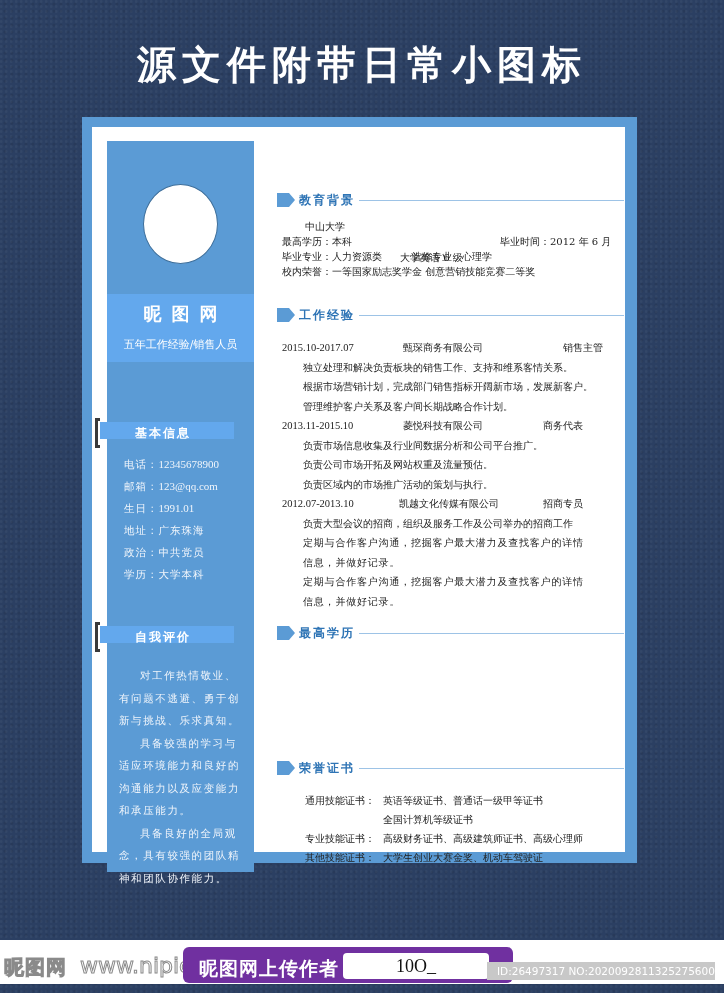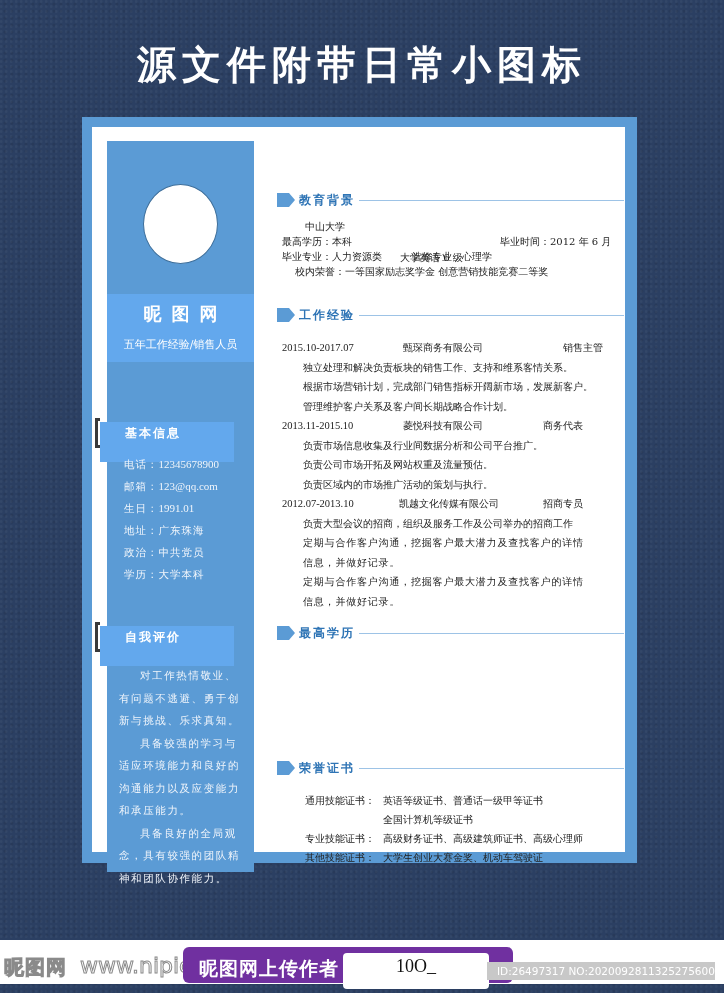--- a/index.html
+++ b/index.html
@@ -41,23 +41,23 @@
     }
     .name {
       position: absolute; left: 107px; top: 302px; width: 147px; text-align: center;
       color: #fff; font-size: 18px; font-weight: bold; letter-spacing: 10px; padding-left: 10px;
     }
     .subtitle {
       position: absolute; left: 107px; top: 337px; width: 147px; text-align: center;
       color: #fff; font-size: 11px;
     }
     .side-head {
-      position: absolute; left: 100px; width: 134px; height: 40px;
+      position: absolute; left: 100px; width: 134px; height: 17px;
       background: #63a8ed; color: #fff; font-size: 12px; font-weight: bold;
-      line-height: 22px; padding-left: 25px; letter-spacing: 2px;
+      line-height: 22px; padding-left: 35px; letter-spacing: 2px;
     }
     .side-head .bracket {
       position: absolute; left: -5px; top: -4px; width: 5px; height: 30px;
       border: 3px solid #3a3a3a; border-right: none;
     }
     .info-list { position: absolute; left: 124px; top: 456px; color: #f0f5fb; font-size: 10.5px; }
     .info-row { height: 22px; line-height: 16px; white-space: nowrap; }
     .info-row .lbl { letter-spacing: 1px; }
     .info-row .val { font-family: "Liberation Serif", serif; font-size: 11px; margin-top: 38px; }
     .self-eval {
@@ -108,21 +108,21 @@
     }
     .uploader-box {
       position: absolute; left: 183px; top: 947px; width: 330px; height: 36px;
       background: #7030a0; border-radius: 6px;
     }
     .uploader-label {
       position: absolute; left: 199px; top: 956px; color: #fff;
       font-size: 19px; font-weight: bold; letter-spacing: 1px;
     }
     .uploader-name {
-      position: absolute; left: 343px; top: 953px; width: 146px; height: 36px;
+      position: absolute; left: 343px; top: 953px; width: 146px; height: 26px;
       background: #fff; border-radius: 4px; text-align: center;
       font-family: "Liberation Serif", serif; font-size: 18px; line-height: 26px; color: #111;
     }
     .id-strip {
       position: absolute; left: 487px; top: 962px; width: 228px; height: 18px;
       background: #c8c8c8; color: #fff; font-family: "DejaVu Sans", sans-serif;
       font-size: 10.5px; line-height: 18px; padding-left: 10px; white-space: nowrap;
     }
   </style>
 </head>
@@ -178,21 +178,21 @@
     <div class="exp-row" style="height:15px;">
       <span style="left:5px;">最高学历：本科</span>
       <span style="left:123px;margin-top:16px;">大学英语 6 级</span>
       <span style="left:223px;">毕业时间：2012 年 6 月</span>
     </div>
     <div class="exp-row" style="height:15px;">
       <span style="left:5px;">毕业专业：人力资源类</span>
       <span style="left:135px;">选修专业：心理学</span>
     </div>
     <div class="exp-row" style="height:15px;">
-      <span style="left:18px;">校内荣誉：一等国家励志奖学金 创意营销技能竞赛二等奖</span>
+      <span style="left:5px;">校内荣誉：一等国家励志奖学金 创意营销技能竞赛二等奖</span>
     </div>
   </div>
 </div>
 
 <div class="main-sec" style="top:305px;">
   <div class="sec-head">
     <div class="sec-marker">
         <div class="box"></div>
         <div class="tip"></div>
       </div>

